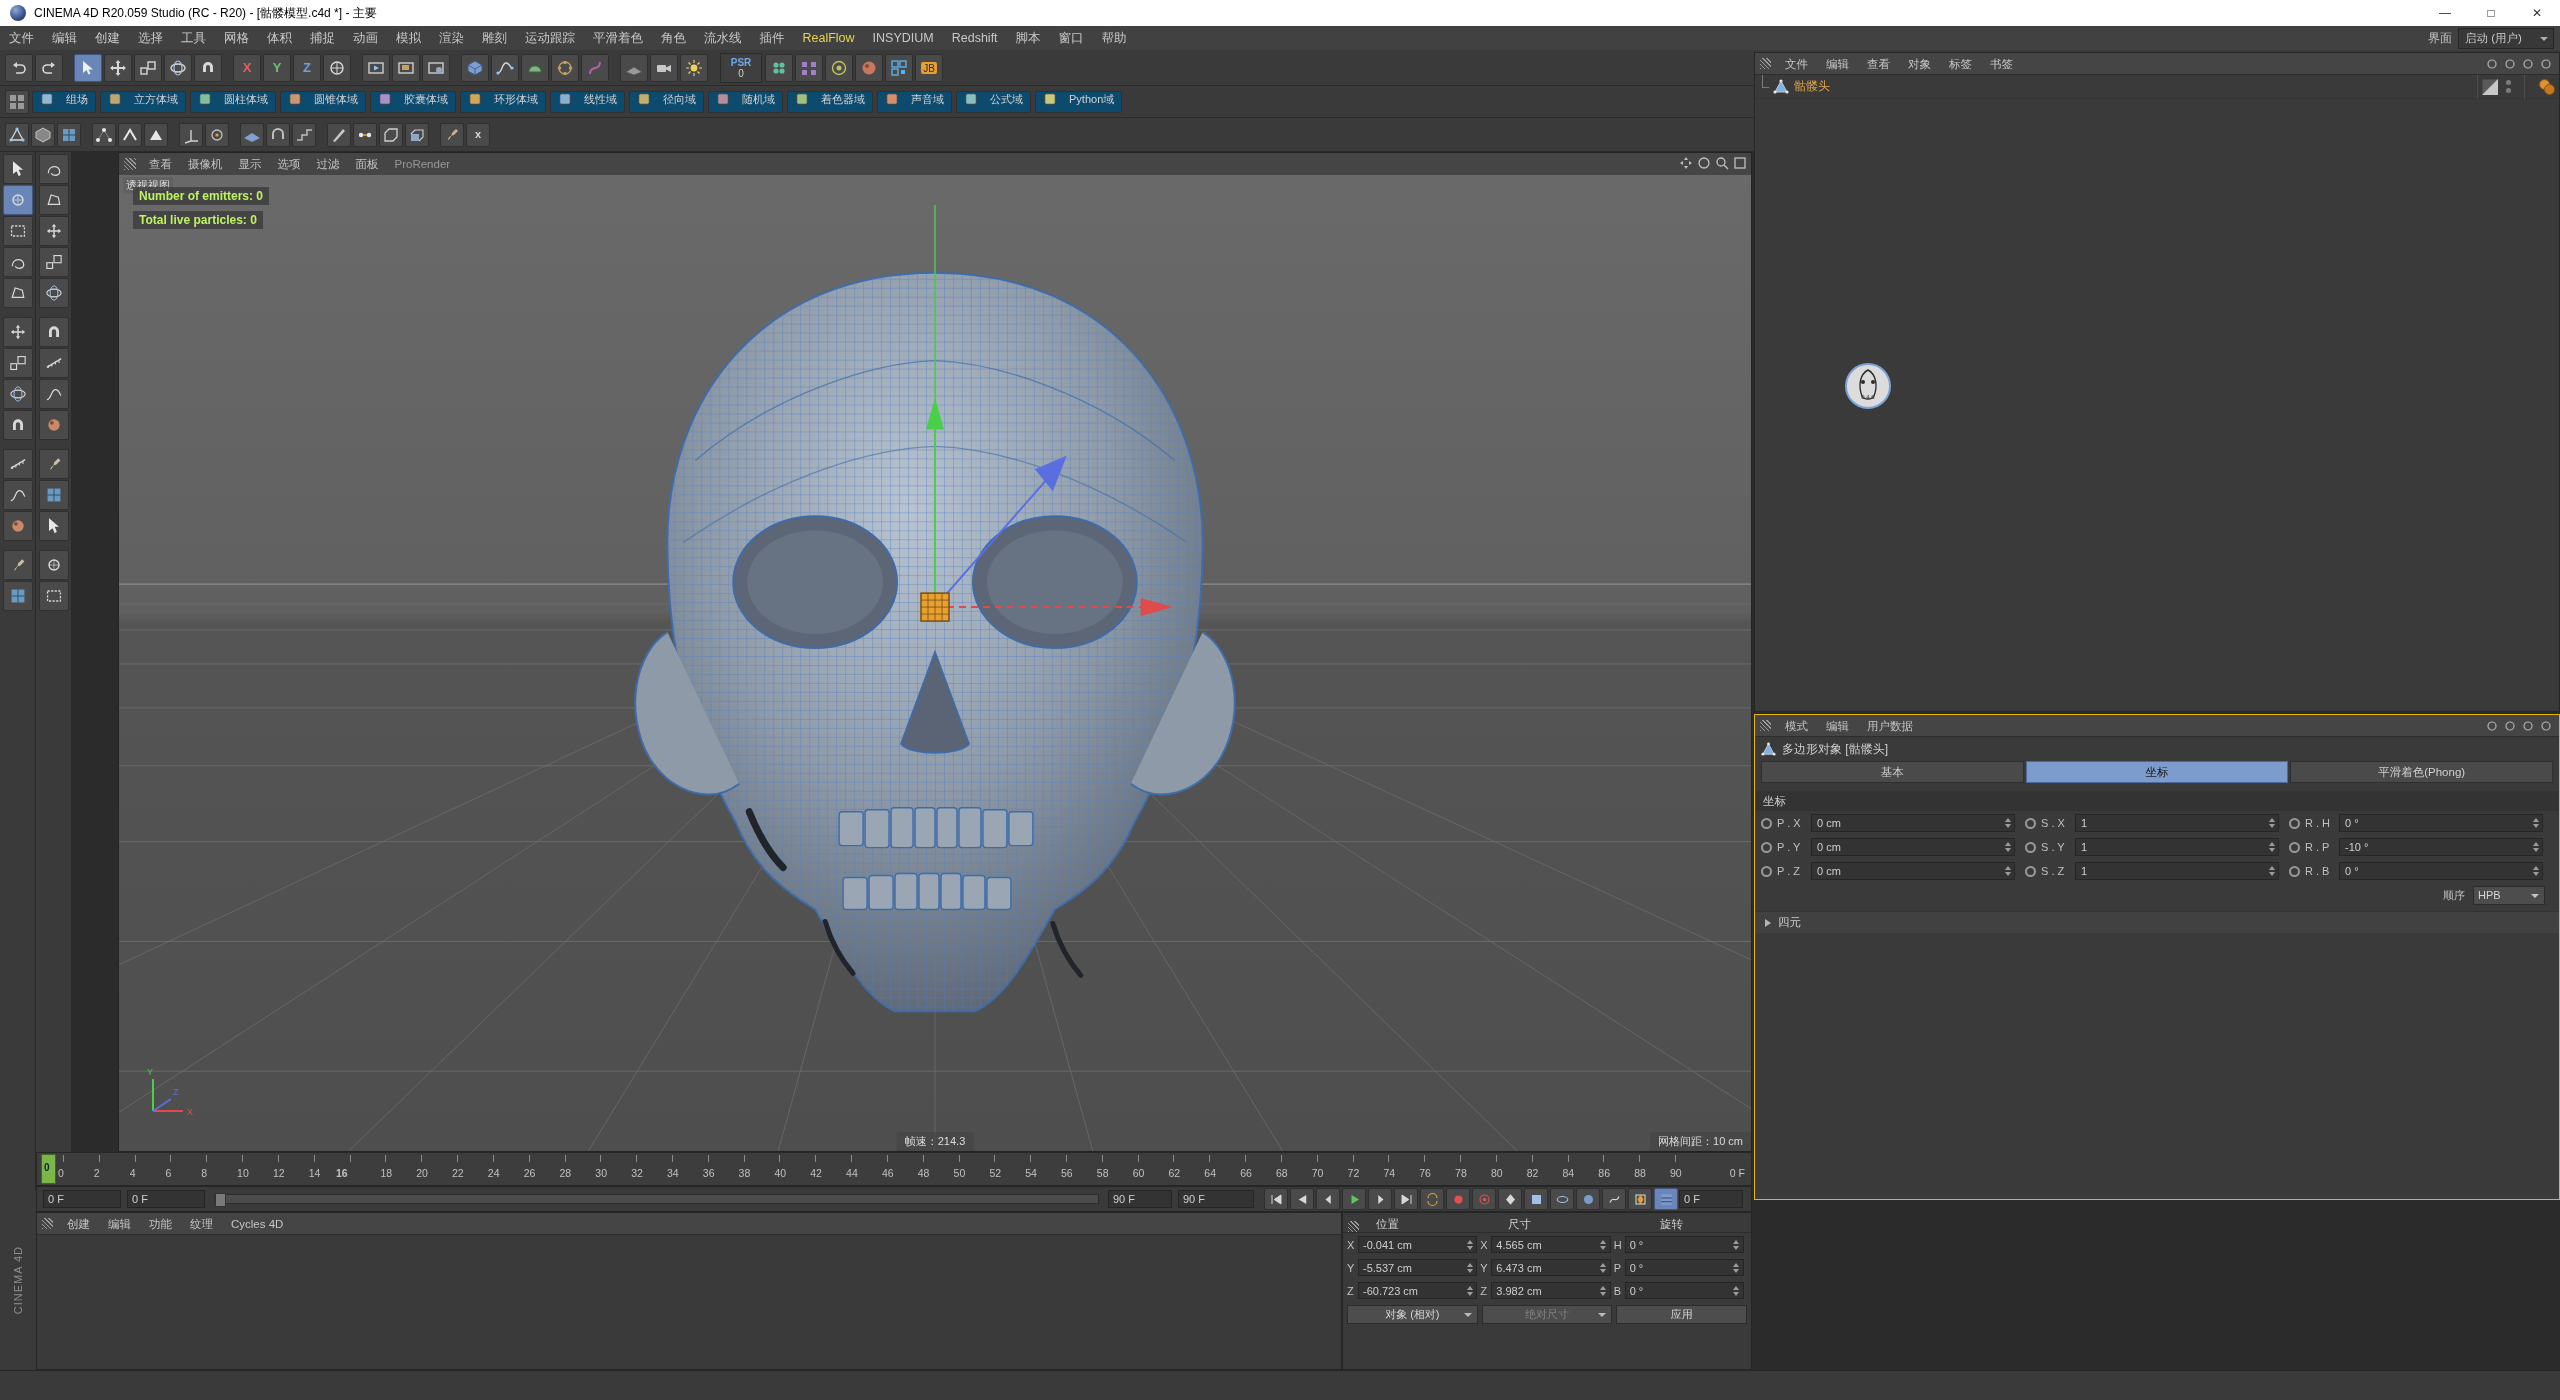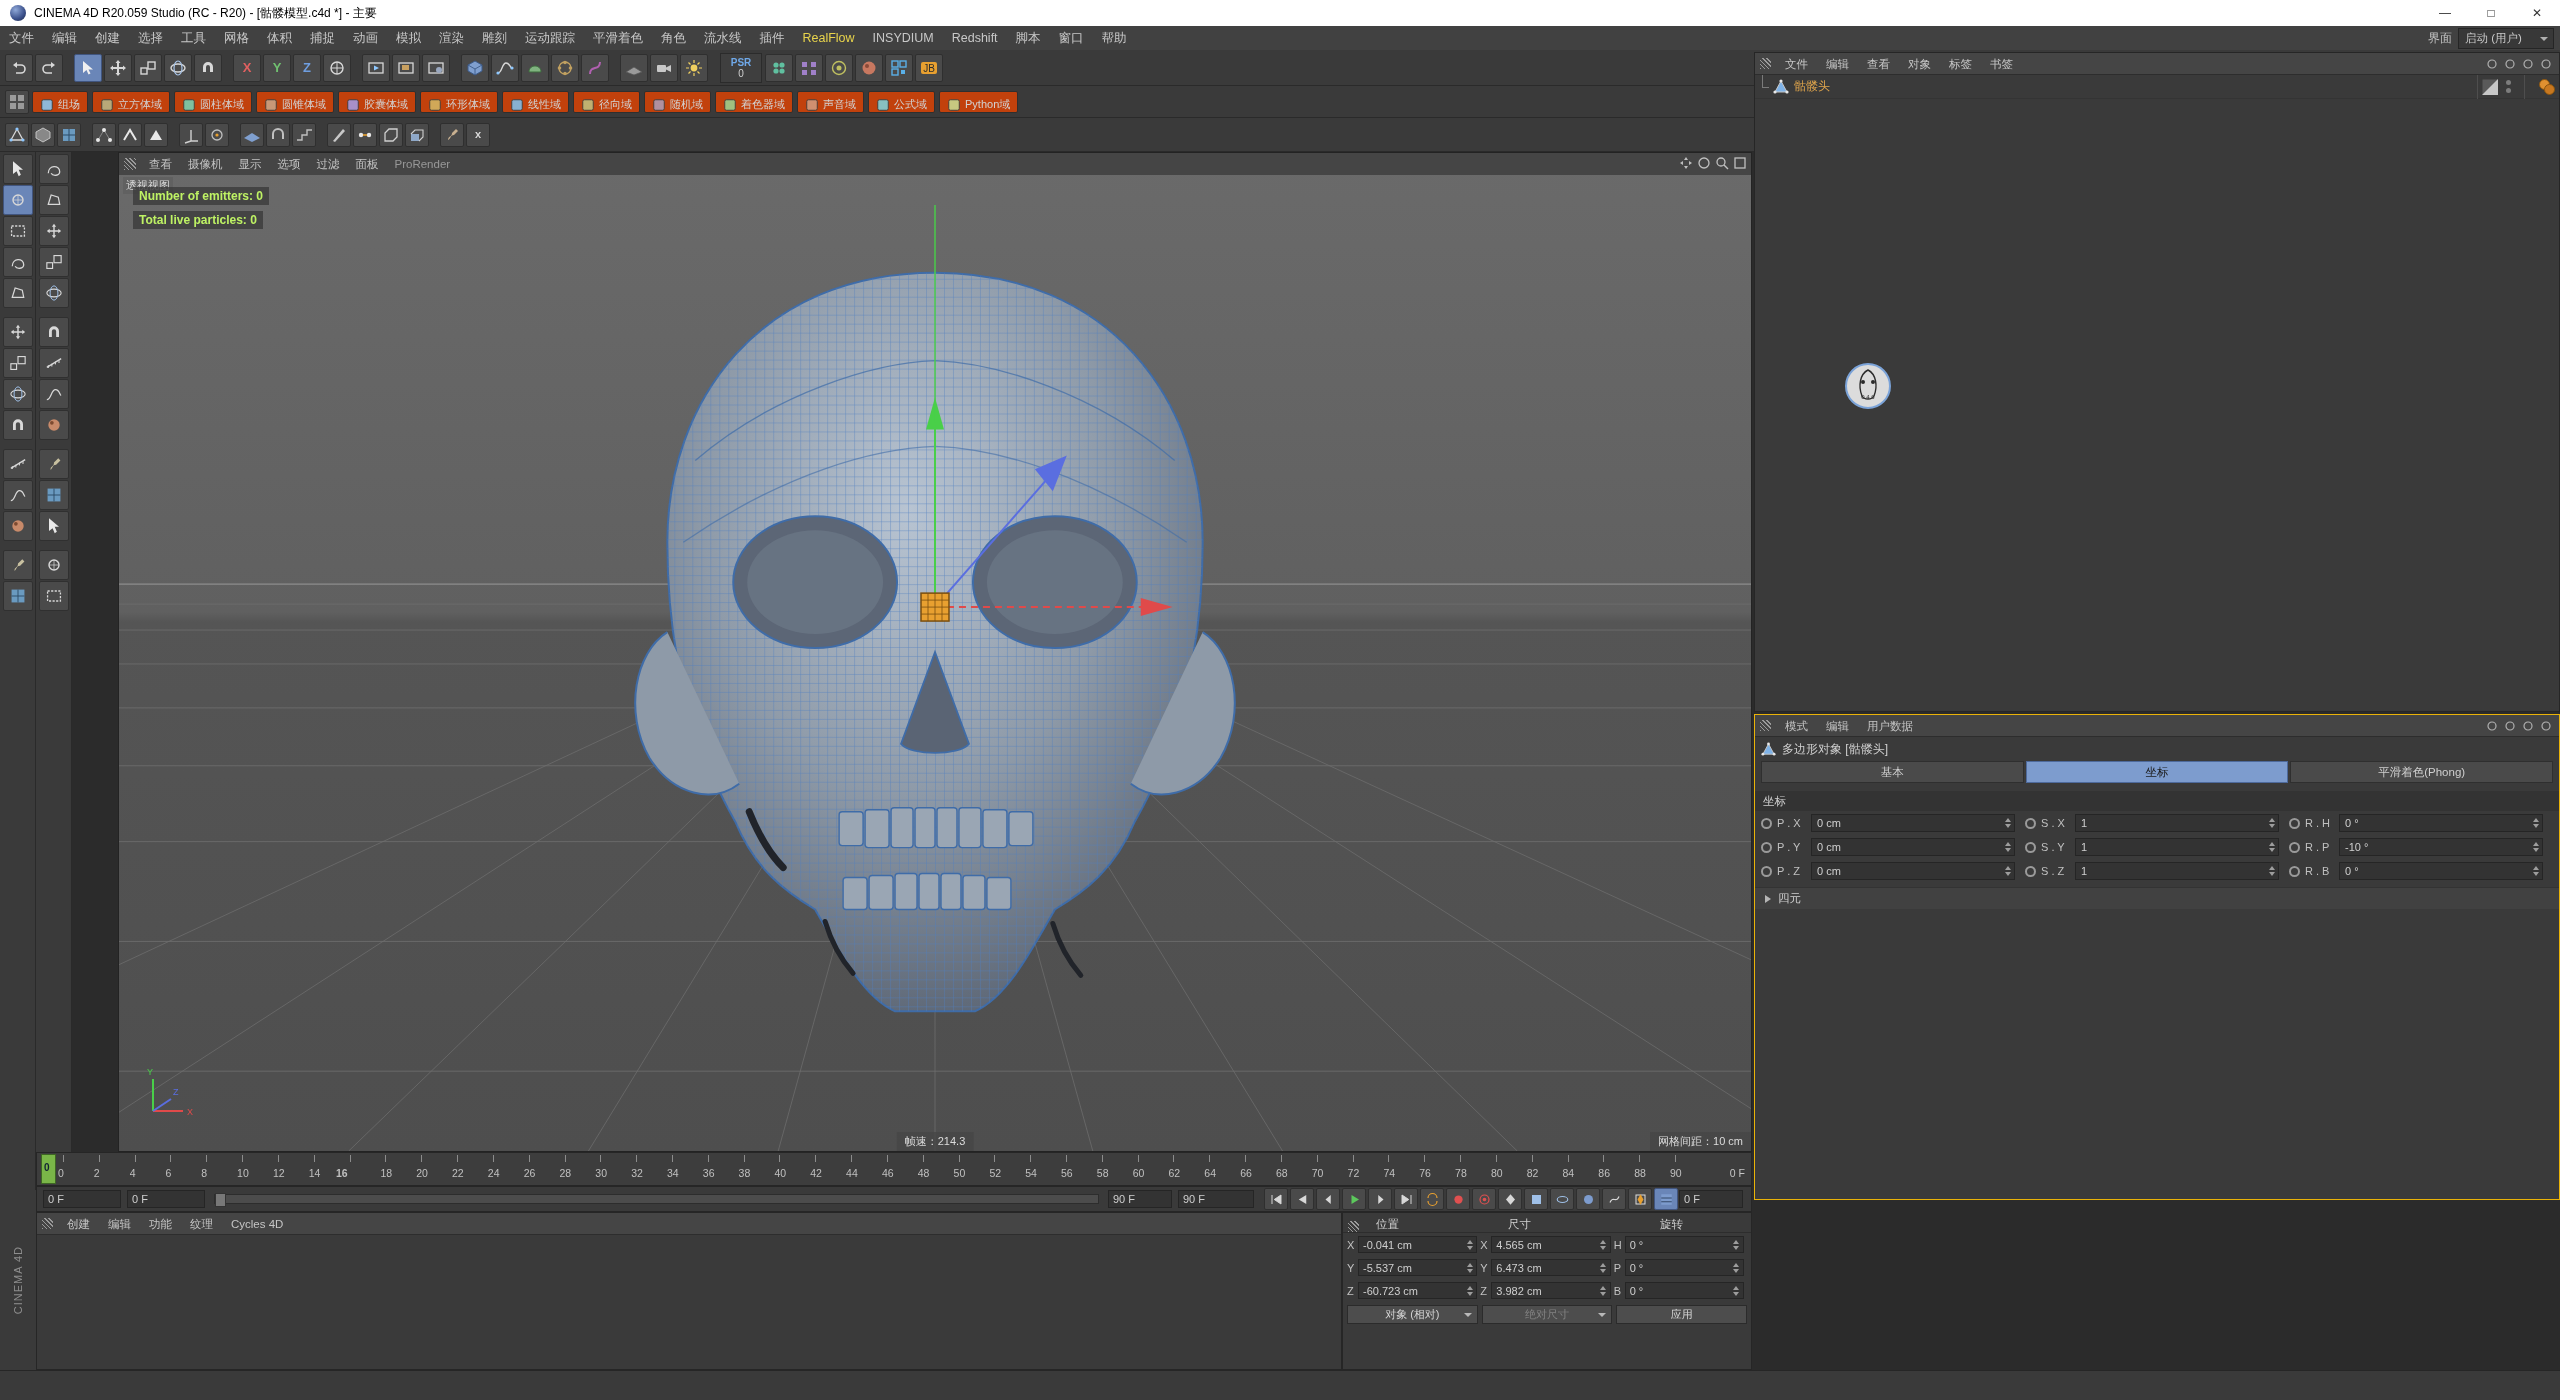--- a/index.html
+++ b/index.html
@@ -65,22 +65,22 @@
     position: relative; flex: none;
   }
   .tbtn.sm { width: 24px; height: 24px; }
   .tbtn.on { background: #6a86b8; border-color: #40557f; }
   .tsep { width: 9px; height: 28px; flex: none; }
 
   .ico { width: 18px; height: 18px; display: block; }
   .txtico { font-size: 13px; font-weight: bold; color: #d8d8d8; line-height: 1; }
 
   .grpbtn {
-    height: 22px; background: #c2410c; border: 1px solid #2f2f2f; border-radius: 2px;
-    display: flex; align-items: flex-end; gap: 4px; padding: 0 7px; margin: 0 2px; flex: none;
+    height: 22px; background: #0c4a6e; border: 1px solid #2f2f2f; border-radius: 2px;
+    display: flex; align-items: flex-start; gap: 12px; padding: 0 7px; margin: 0 2px; flex: none;
   }
   .grpbtn .t { font-size: 11px; color: #d2d2d2; white-space: nowrap; }
 
   .psrbox {
     width: 42px; height: 30px; background: #3f3f3f; border: 1px solid #2b2b2b;
     display: flex; flex-direction: column; align-items: center; justify-content: center; margin: 0 2px; flex: none;
   }
   .psrbox .a { font-size: 10px; color: #6fa8e8; font-weight: bold; line-height: 11px; }
   .psrbox .b { font-size: 10px; color: #d0d0d0; line-height: 11px; }
 
@@ -1280,20 +1280,26 @@
             <span>0 °</span>
             <div class="spin">
               <b class="up"></b>
               <b class="dn"></b>
             </div>
           </div>
         </div>
       </div>
     </div>
 
+  <div class="orderrow">
+    <span class="lb">顺序</span>
+    <div class="selbox">
+      <span>HPB</span>
+    </div>
+  </div>
 
   <div class="foldrow">
     <div class="arrow"></div>
     <span class="ft">四元</span>
   </div>
 </div>
 
 <div class="timeline" id="timeline">
   <div class="tlplayhead">
     <span>0</span>

